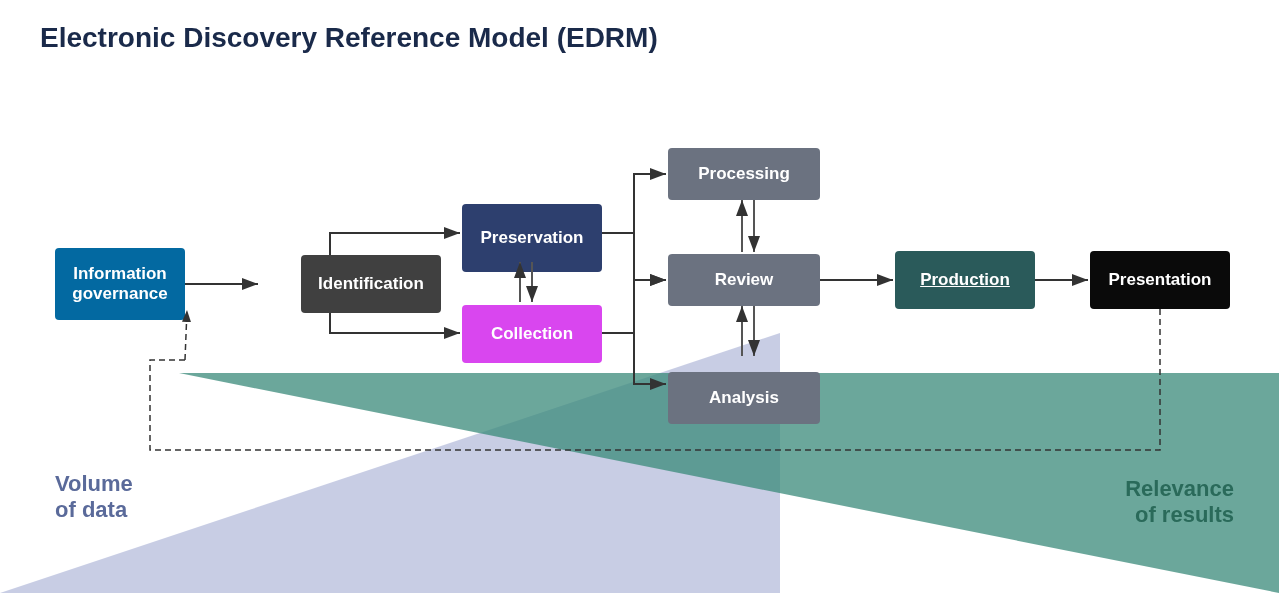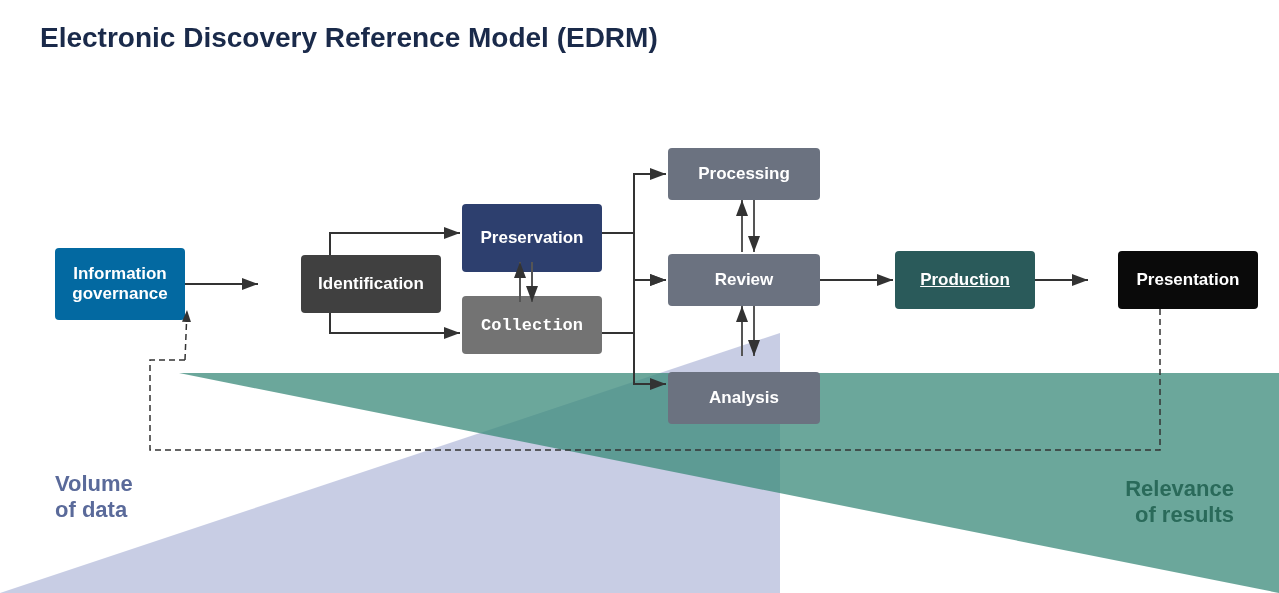--- a/index.html
+++ b/index.html
@@ -107,26 +107,25 @@
 
     .box-preservation {
       background: #2d3f6e;
       width: 140px;
       height: 68px;
       left: 462px;
       top: 204px;
     }
 
     .box-collection {
-      background: #737373;
+      background: #d946ef;
       width: 140px;
       height: 58px;
       left: 462px;
-      top: 296px;
-      font-family: Liberation Mono, monospace;
+      top: 305px;
     }
 
     .box-processing {
       background: #6b7280;
       width: 152px;
       height: 52px;
       left: 668px;
       top: 148px;
     }
 
@@ -154,21 +153,20 @@
       top: 251px;
       text-decoration: underline;
     }
 
     .box-presentation {
       background: #0a0a0a;
       width: 140px;
       height: 58px;
       left: 1090px;
       top: 251px;
-      margin-left: 28px;
     }
 
     
     .arrows-svg {
       position: absolute;
       top: 0;
       left: 0;
       width: 1279px;
       height: 593px;
       pointer-events: none;

